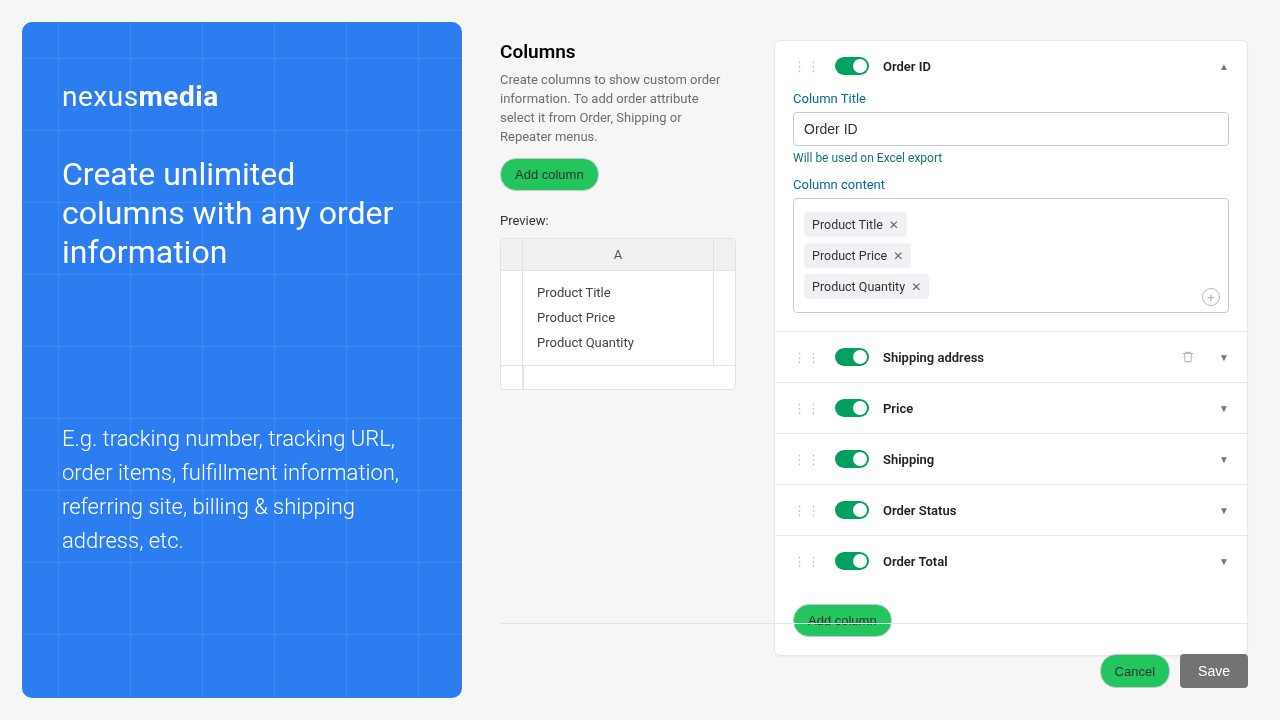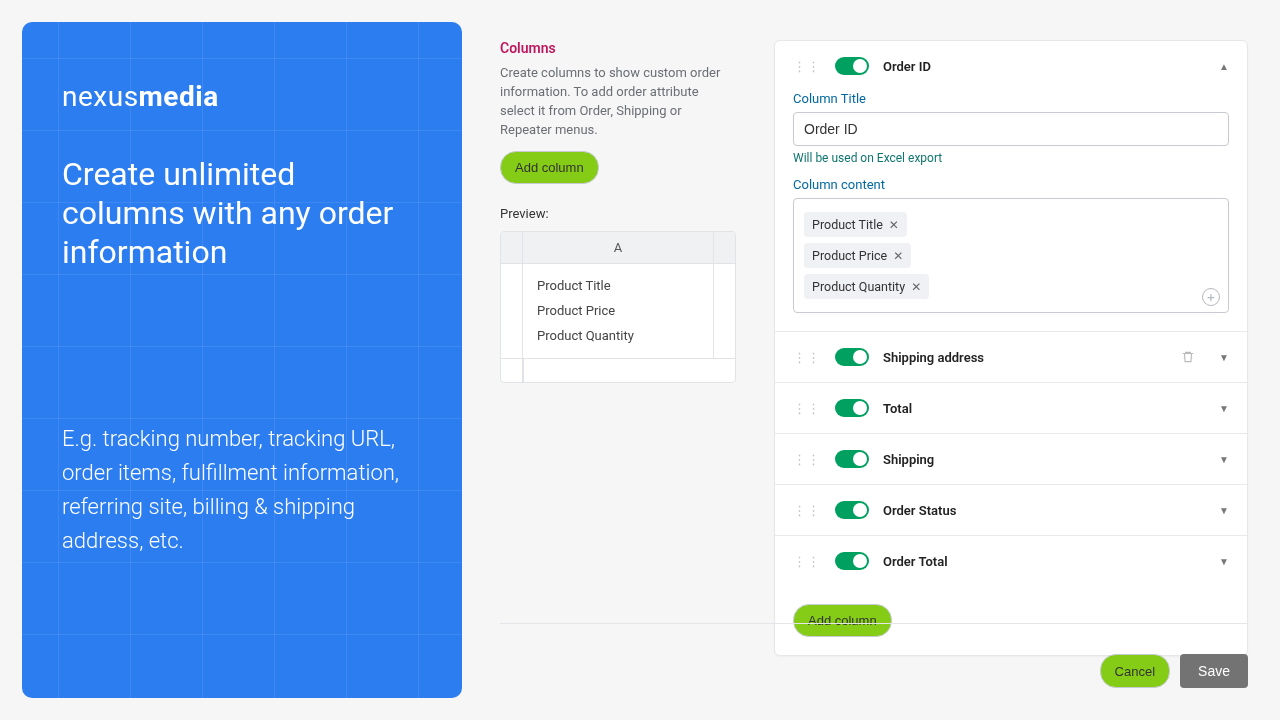--- a/index.html
+++ b/index.html
@@ -6,23 +6,23 @@
 body{font-family:-apple-system,BlinkMacSystemFont,"Segoe UI",Roboto,sans-serif;background:#f6f6f7;width:1280px;height:720px;overflow:hidden;display:flex}
 .promo{width:440px;height:676px;margin:22px 0 0 22px;background:#2c7ef0;border-radius:10px;padding:58px 40px;color:#fff;background-image:linear-gradient(rgba(255,255,255,.08) 1px,transparent 1px),linear-gradient(90deg,rgba(255,255,255,.08) 1px,transparent 1px);background-size:72px 72px;background-position:-36px -36px}
 .logo{font-size:28px;letter-spacing:.5px}
 .logo .thin{font-weight:400}
 .logo .bold{font-weight:700}
 .headline{font-size:32px;font-weight:400;line-height:1.22;margin-top:42px}
 .subtext{font-size:22px;font-weight:300;line-height:1.55;margin-top:150px}
 .main{flex:1;padding:40px 32px 0 38px;position:relative}
 .cols{display:flex;gap:38px}
 .left{width:236px}
-.left h3{font-size:14px;font-weight:600;color:#be185d}
+.left h3{font-size:19px;font-weight:600;color:#000000}
 .left .desc{font-size:13px;color:#6b6f74;line-height:1.45;margin-top:8px}
-.btn-outline{background:#84cc16;border:1px solid #c7cbd1;border-radius:16px;padding:8px 14px;font-size:13px;color:#333;cursor:pointer;margin-top:12px}
+.btn-outline{background:#22c55e;border:1px solid #c7cbd1;border-radius:16px;padding:8px 14px;font-size:13px;color:#333;cursor:pointer;margin-top:12px}
 .prev-label{font-size:13px;color:#333;margin-top:22px}
 .prev-table{margin-top:10px;border:1px solid #e1e3e6;border-radius:4px;background:#fff;overflow:hidden}
 .prev-head{background:#f0f1f3;display:flex;text-align:center;font-size:13px;color:#555;border-bottom:1px solid #e1e3e6}
 .prev-head .c1{width:22px;border-right:1px solid #e1e3e6;padding:8px 0}
 .prev-head .c2{flex:1;padding:8px 0}
 .prev-head .c3{width:22px;border-left:1px solid #e1e3e6}
 .prev-row{display:flex;font-size:13px;color:#444}
 .prev-row .c1{width:22px;border-right:1px solid #e1e3e6}
 .prev-row .c2{flex:1;padding:10px 14px;line-height:1.9}
 .prev-row .c3{width:22px;border-left:1px solid #e1e3e6}
@@ -129,21 +129,21 @@
         <svg class="trash" viewBox="0 0 24 24" fill="none" stroke="#777" stroke-width="2">
               <path d="M3 6h18M8 6V4h8v2M6 6l1 14h10l1-14"></path>
             </svg>
         <span class="chev" style="margin-left:10px">▼</span>
       </div>
         </div>
       <div class="panel">
           <div class="panel-head">
         <span class="drag">⋮⋮</span>
         <div class="toggle"></div>
-        <div class="panel-title">Total</div>
+        <div class="panel-title">Price</div>
         <span class="chev">▼</span>
       </div>
         </div>
       <div class="panel">
           <div class="panel-head">
         <span class="drag">⋮⋮</span>
         <div class="toggle"></div>
         <div class="panel-title">Shipping</div>
         <span class="chev">▼</span>
       </div>

